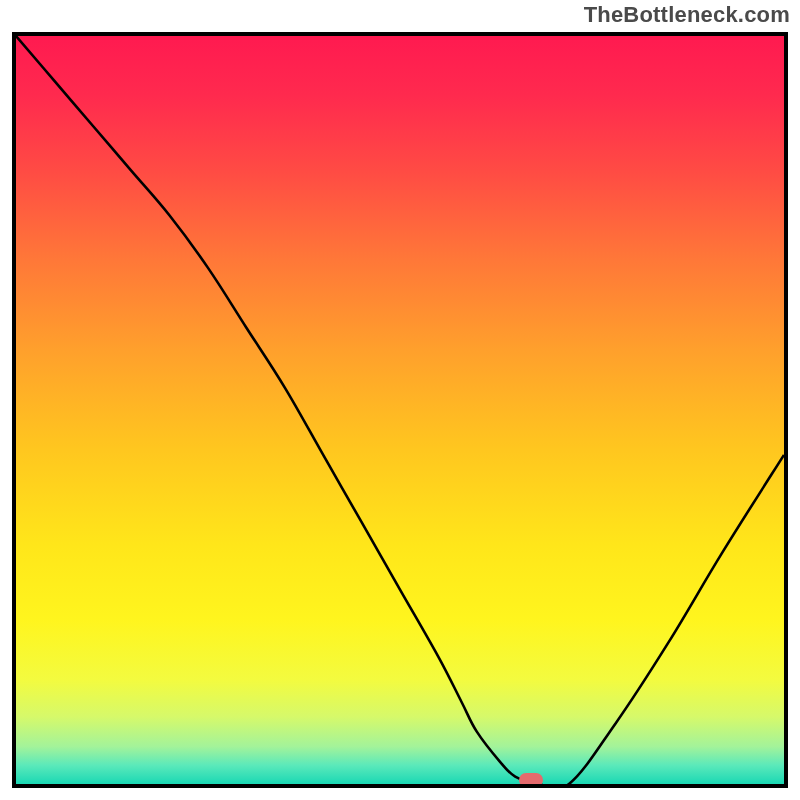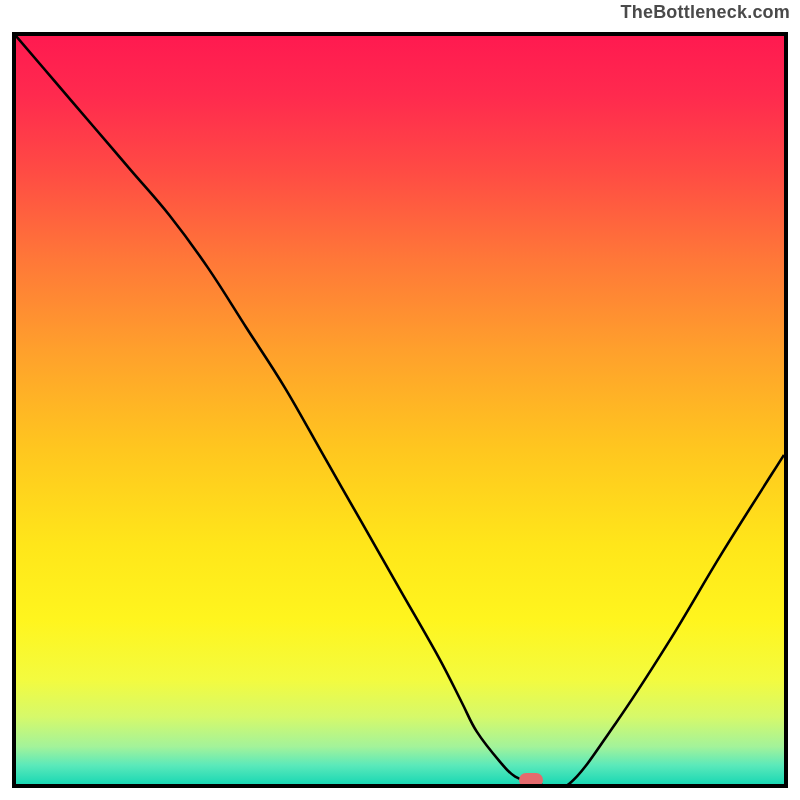--- a/index.html
+++ b/index.html
@@ -12,21 +12,21 @@
   }
   .wrap {
     position: relative;
     width: 800px;
     height: 800px;
   }
   .watermark {
     position: absolute;
     top: 2px;
     right: 10px;
-    font-size: 18px;
+    font-size: 22px;
     font-weight: 600;
     color: #4a4a4a;
     letter-spacing: 0.2px;
   }
   .plot {
     position: absolute;
     left: 12px;
     top: 32px;
     width: 776px;
     height: 756px;

